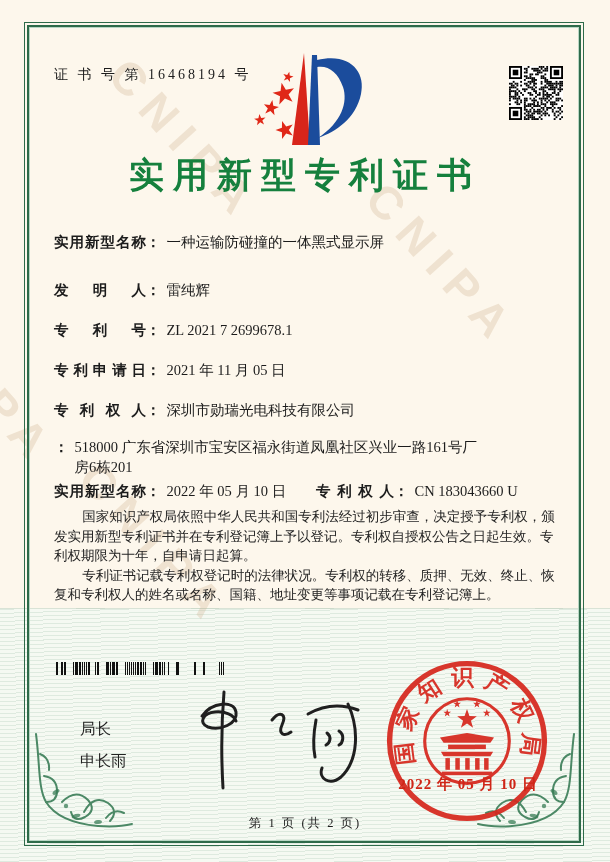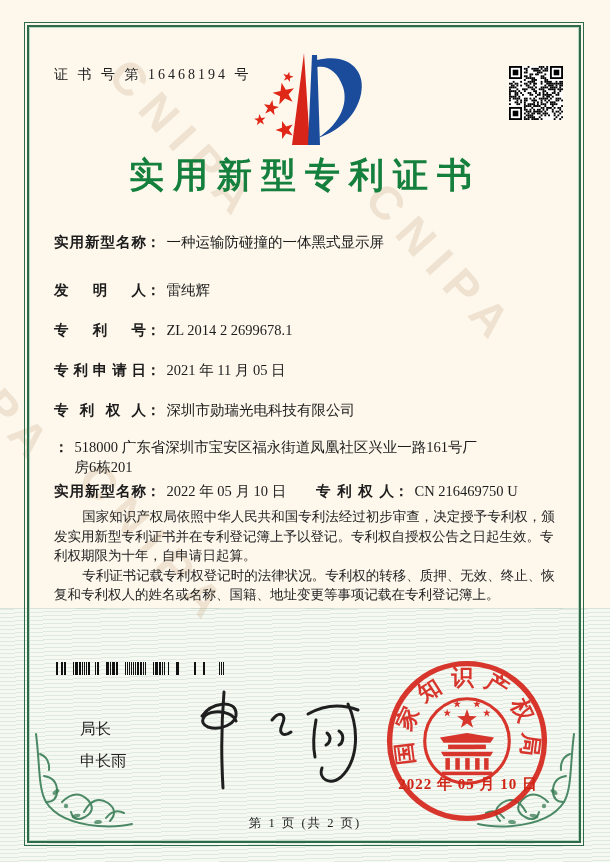--- a/index.html
+++ b/index.html
@@ -493,21 +493,21 @@
     <span class="f-value">一种运输防碰撞的一体黑式显示屏</span>
 </div>
 <div class="layer field row1">
   <span class="f-label">发明人</span>
     <span class="f-colon">：</span>
     <span class="f-value">雷纯辉</span>
 </div>
 <div class="layer field row2">
   <span class="f-label">专利号</span>
     <span class="f-colon">：</span>
-    <span class="f-value">ZL 2014 2 2699678.1</span>
+    <span class="f-value">ZL 2021 7 2699678.1</span>
 </div>
 <div class="layer field row3">
   <span class="f-label">专利申请日</span>
     <span class="f-colon">：</span>
     <span class="f-value">2021 年 11 月 05 日</span>
 </div>
 <div class="layer field row4">
   <span class="f-label">专利权人</span>
     <span class="f-colon">：</span>
     <span class="f-value">深圳市勋瑞光电科技有限公司</span>
@@ -516,21 +516,21 @@
     <span class="f-colon">：</span>
     <span class="f-value">518000 广东省深圳市宝安区福永街道凤凰社区兴业一路161号厂房6栋201</span>
 </div>
 <div class="layer field row6" style="position:absolute;">
   <span class="f-label">实用新型名称</span>
     <span class="f-colon">：</span>
     <span class="f-value">2022 年 05 月 10 日</span>
   <span class="grant-right">
     <span class="f-label">专利权人</span>
       <span class="f-colon">：</span>
-      <span class="f-value">CN 216469750 U</span>
+      <span class="f-value">CN 183043660 U</span>
   </span>
 </div>
 
 <div class="layer paras">
   <p>国家知识产权局依照中华人民共和国专利法经过初步审查，决定授予专利权，颁发实用新型专利证书并在专利登记簿上予以登记。专利权自授权公告之日起生效。专利权期限为十年，自申请日起算。</p>
   <p>专利证书记载专利权登记时的法律状况。专利权的转移、质押、无效、终止、恢复和专利权人的姓名或名称、国籍、地址变更等事项记载在专利登记簿上。</p>
 </div>
 
 <svg class="layer barcode" id="barcode" viewBox="0 0 172 15" preserveAspectRatio="none">
     <rect x="0" y="1" width="2" height="13" fill="#111"></rect>

